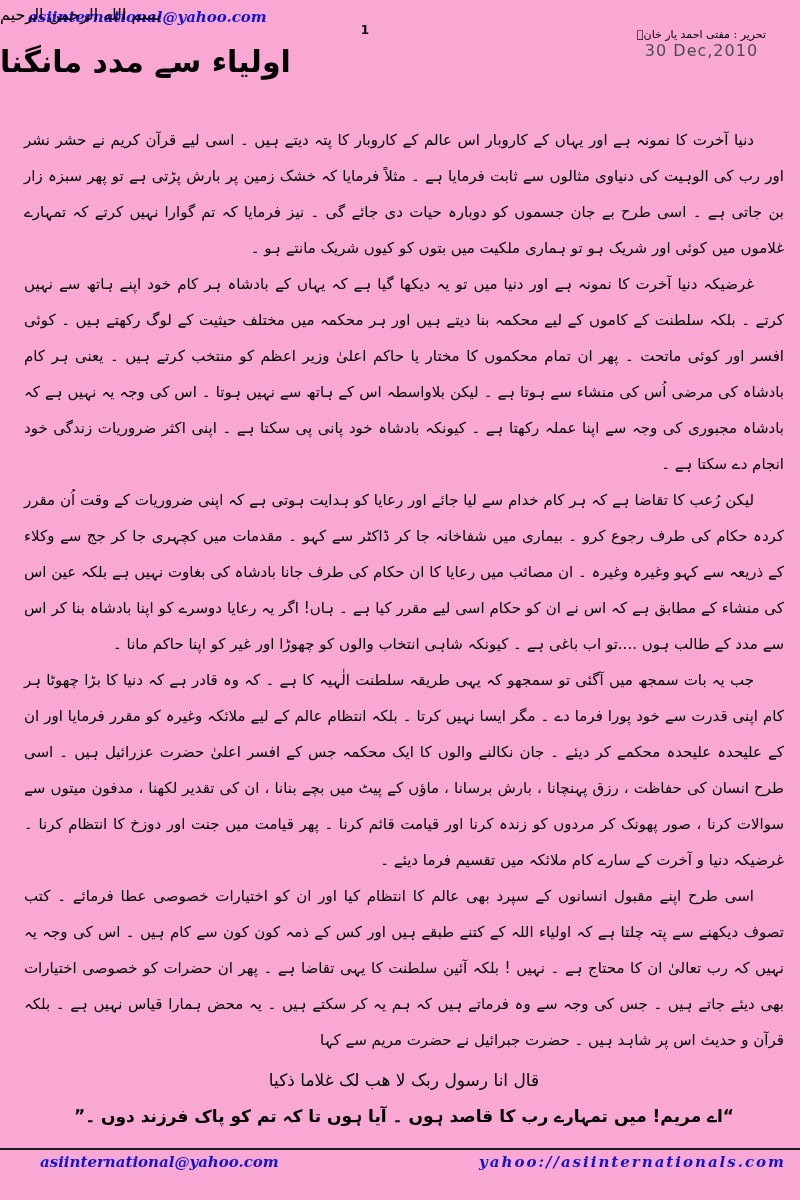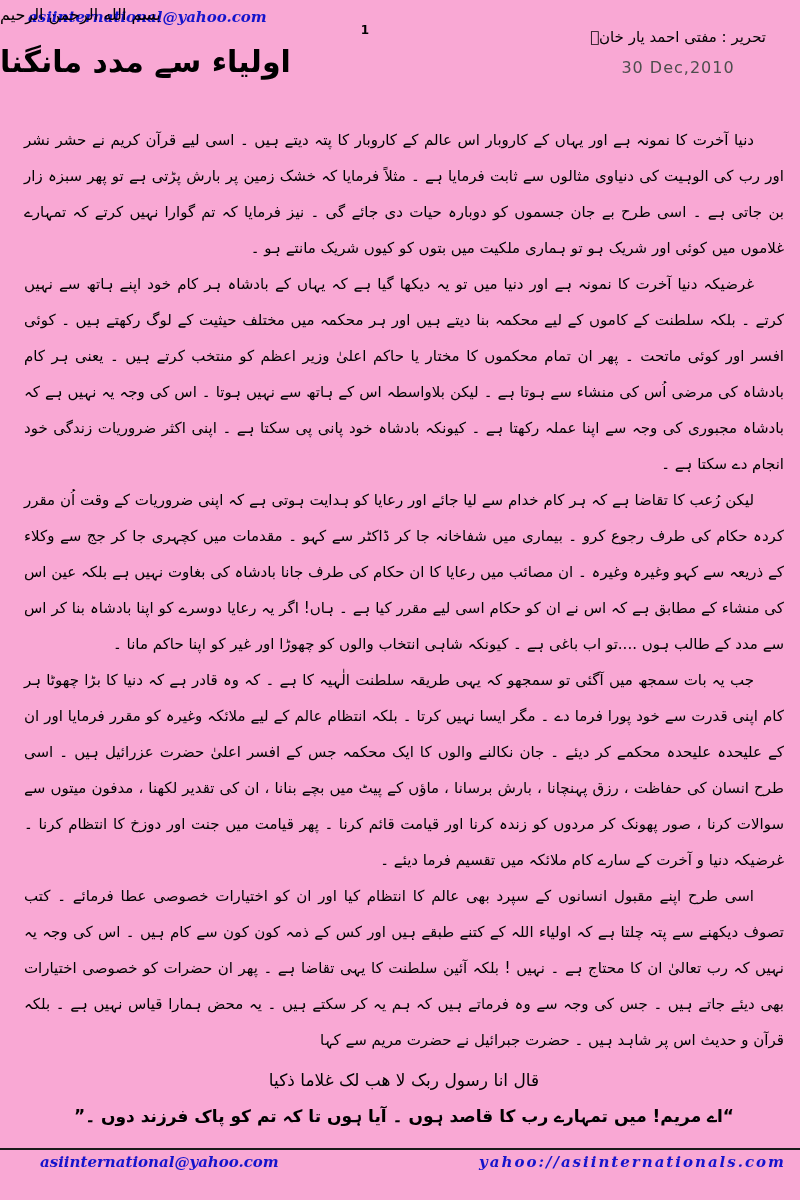--- a/index.html
+++ b/index.html
@@ -41,23 +41,23 @@
     font-size: 12px;
     font-weight: bold;
   }
   .author-block {
     position: absolute;
     top: 28px;
     right: 34px;
     text-align: center;
   }
   .author-line {
-    font-size: 15px;
+    font-size: 11px;
     direction: rtl;
-    margin-bottom: 12px;
+    margin-bottom: 0;
   }
   .date-line {
     font-size: 16px;
     color: #4d4d4d;
     letter-spacing: 1px;
   }
   .doc-title {
     position: absolute;
     top: 44px;
     left: 0; right: 0;

